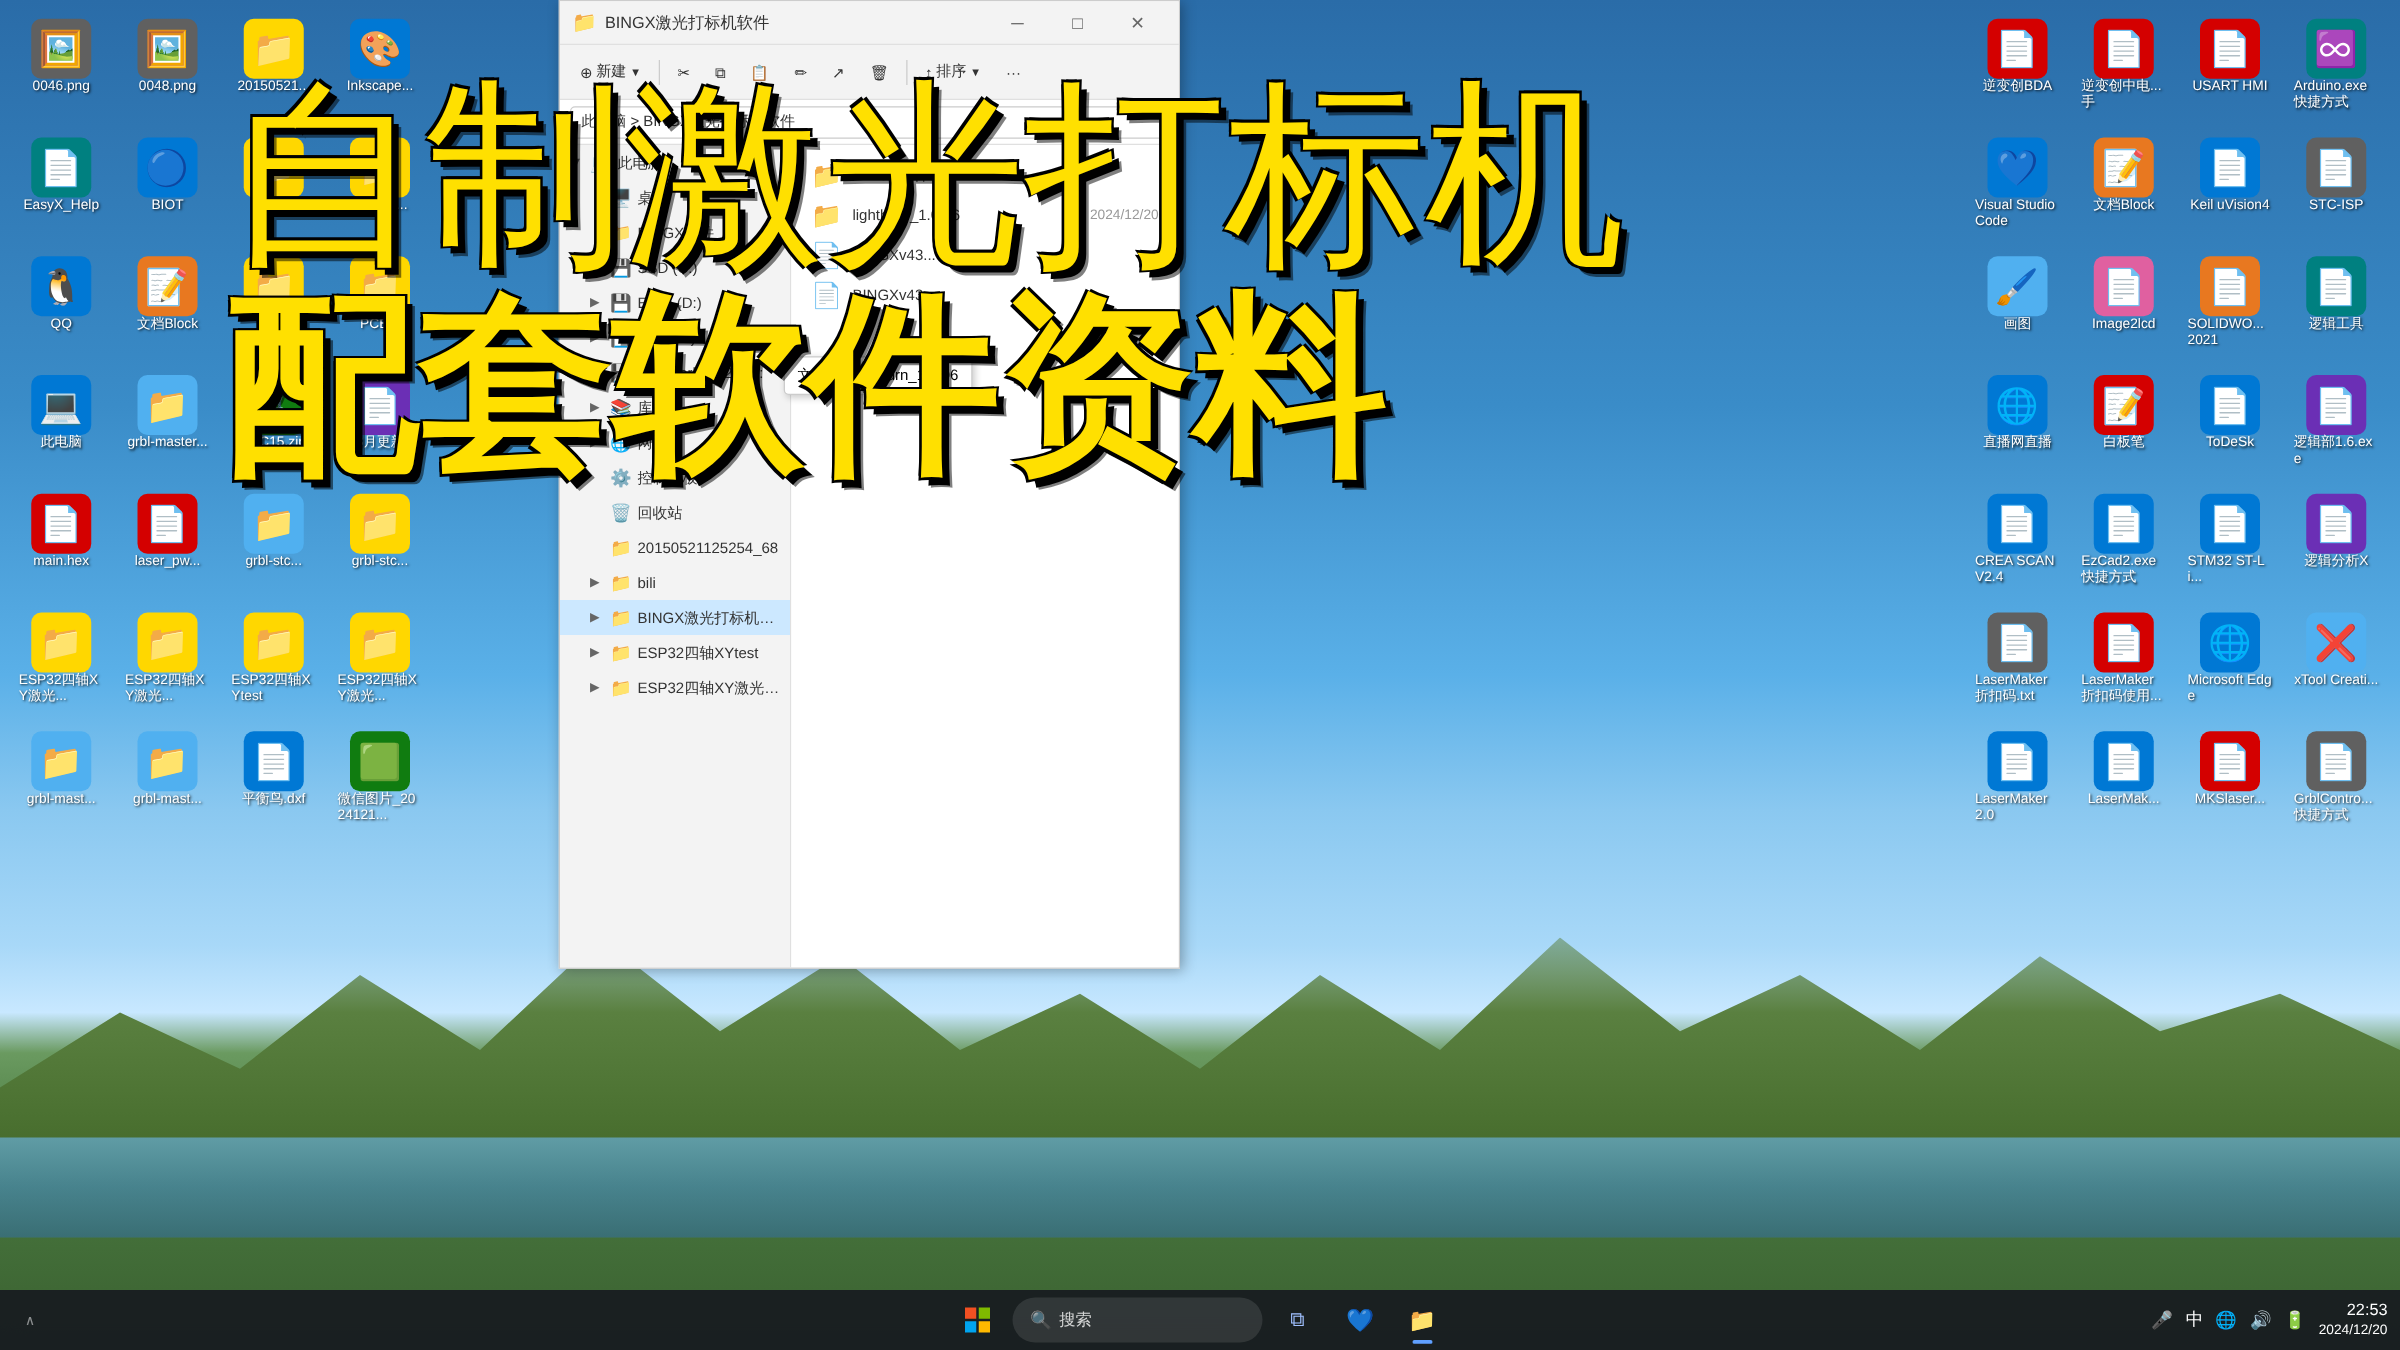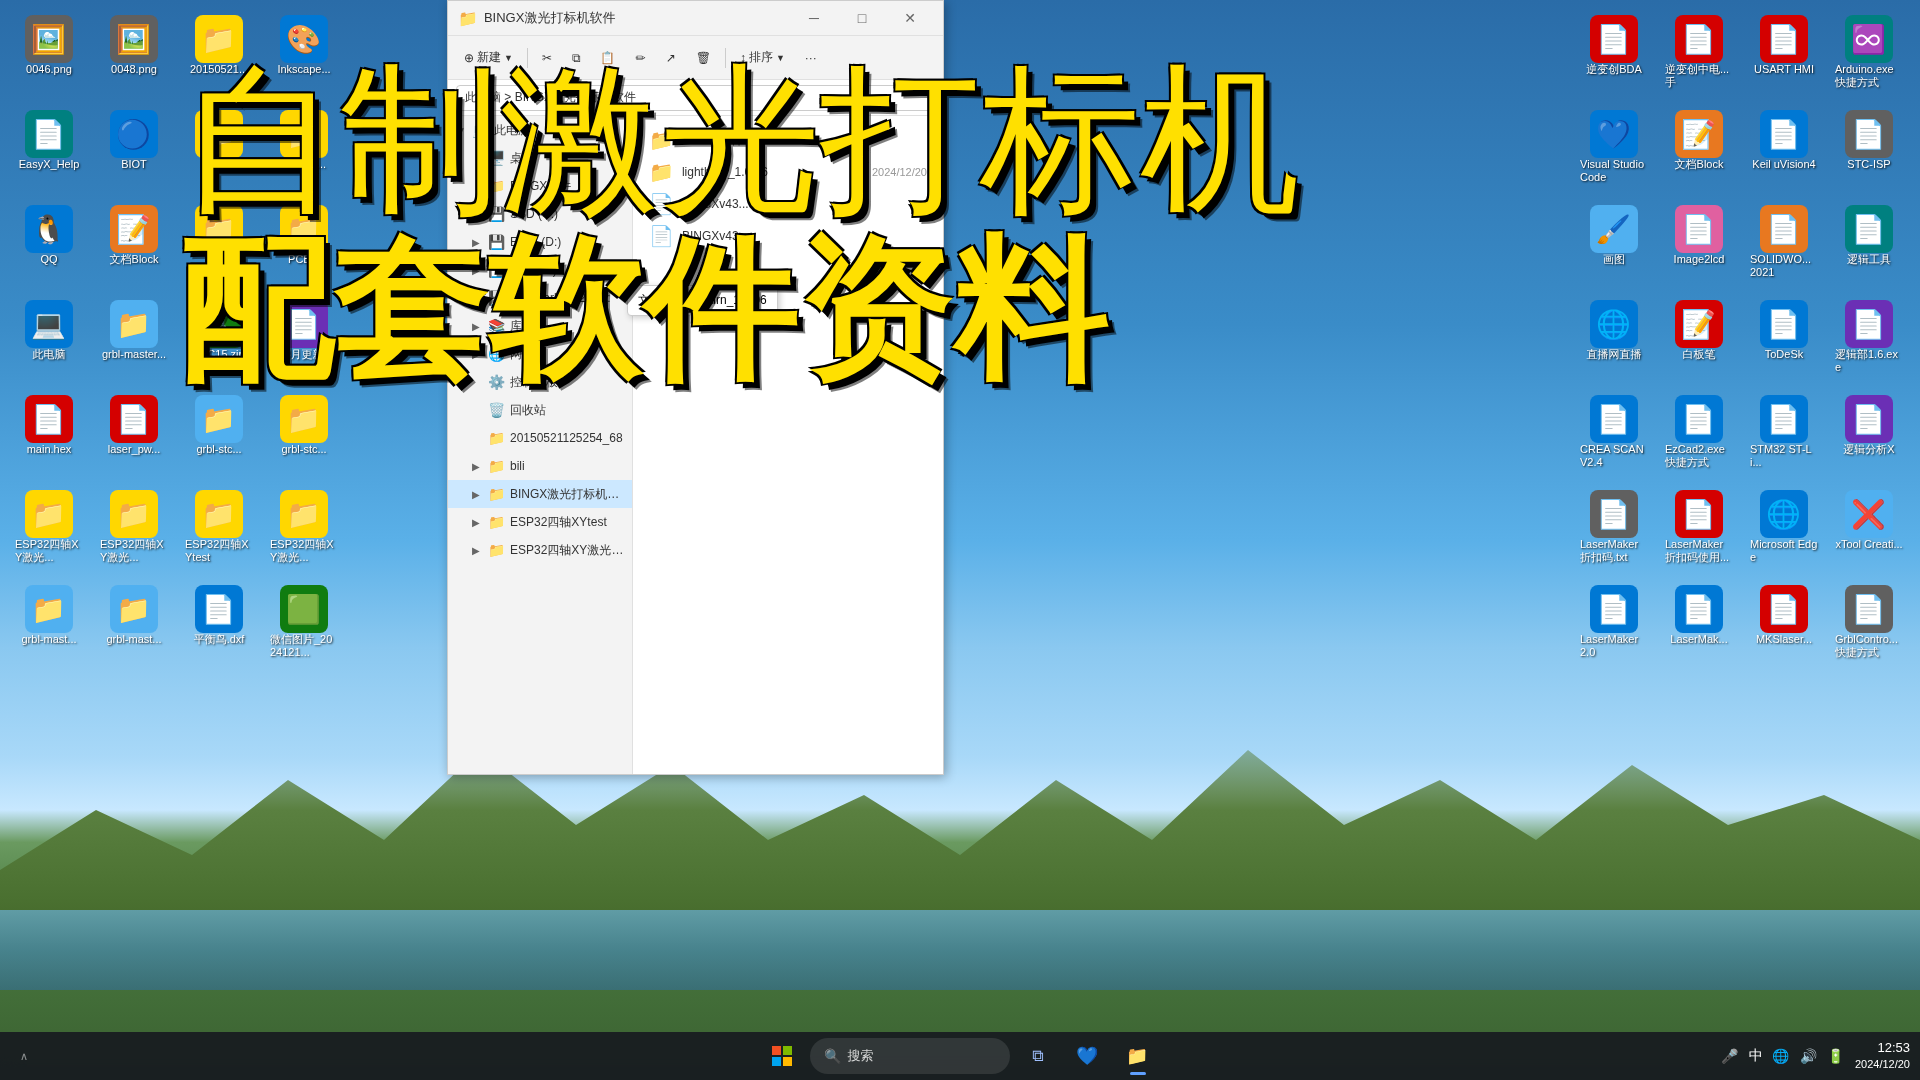--- a/index.html
+++ b/index.html
@@ -912,19 +912,19 @@
 
     <div class="taskbar-right">
       <div class="system-tray">
         <span class="tray-icon">🎤</span>
         <span class="tray-icon">中</span>
         <span class="tray-icon">🌐</span>
         <span class="tray-icon">🔊</span>
         <span class="tray-icon">🔋</span>
       </div>
       <div class="datetime">
-        <div class="time-text">12:53</div>
+        <div class="time-text">22:53</div>
         <div class="date-text">2024/12/20</div>
       </div>
     </div>
   </div>
 
 </div>
 
 </body></html>

